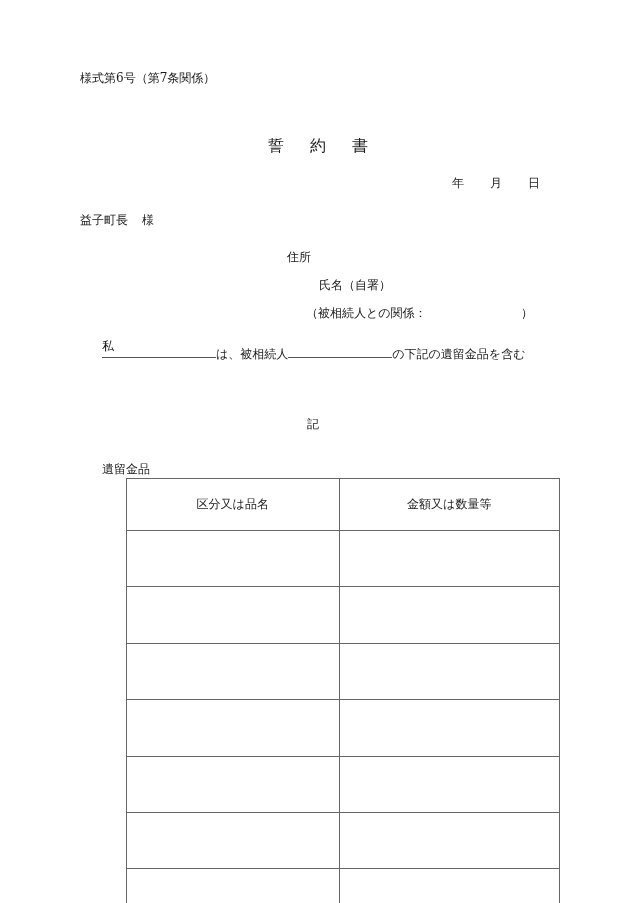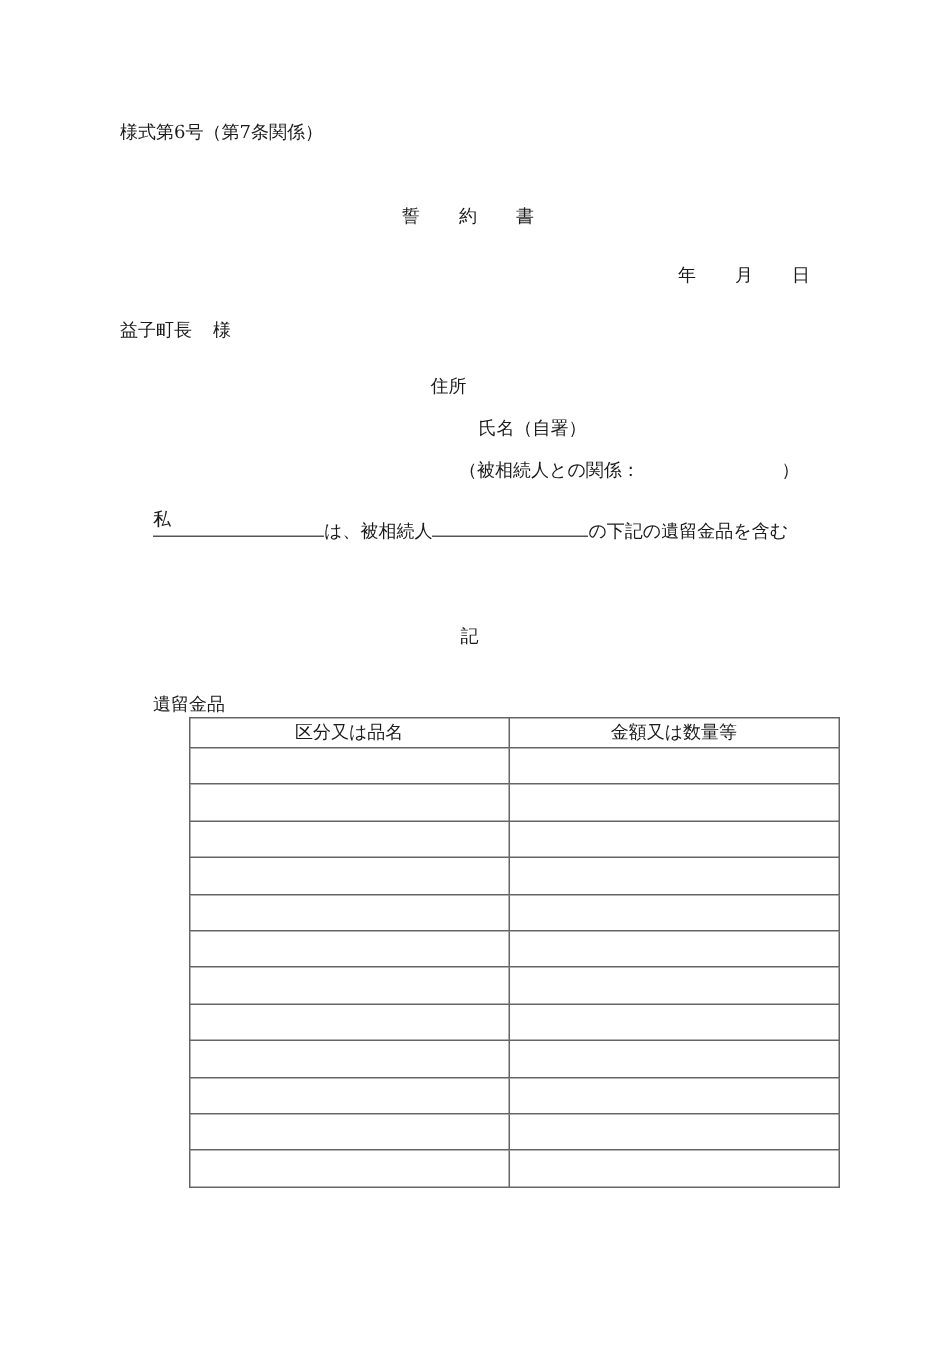--- a/index.html
+++ b/index.html
@@ -10,22 +10,22 @@
     body {
       width: 630px;
       height: 903px;
       position: relative;
       overflow: hidden;
       font-family: "DejaVu Serif", "Liberation Serif", serif;
       color: #1a1a1a;
       font-size: 12px;
     }
     .abs { position: absolute; white-space: nowrap; line-height: 1; }
-    .form-number { left: 80px; top: 82px; font-size: 12px; }
-    .doc-title { left: 268px; top: 138px; font-size: 12px; letter-spacing: 0; }
+    .form-number { left: 80px; top: 72px; font-size: 12px; }
+    .doc-title { left: 268px; top: 138px; font-size: 16px; letter-spacing: 0; }
     .doc-title span { display: inline-block; margin-right: 26px; }
     .doc-title span:last-child { margin-right: 0; }
     .date-line { left: 452px; top: 177px; font-size: 12px; }
     .date-line span { display: inline-block; margin-right: 26px; }
     .date-line span:last-child { margin-right: 0; }
     .addressee { left: 80px; top: 214px; font-size: 12px; }
     .addressee .gap { display: inline-block; width: 14px; }
     .address-label { left: 287px; top: 251px; }
     .name-label { left: 287px; top: 279px; margin-left: 32px; }
     .relation-line { left: 306px; top: 307px; }
@@ -45,21 +45,21 @@
     table.items {
       position: absolute;
       left: 126px;
       top: 478px;
       width: 434px;
       border-collapse: collapse;
       font-size: 12px;
     }
     table.items th, table.items td {
       border: 1px solid #666;
-      padding: 0;
+      padding: 16px;
       text-align: center;
       font-weight: normal;
     }
     table.items th { height: 19px; }
     table.items td { height: 23.4px; }
     table.items col.c1 { width: 213px; }
     table.items col.c2 { width: 221px; }
   </style>
 </head>
 <body>

